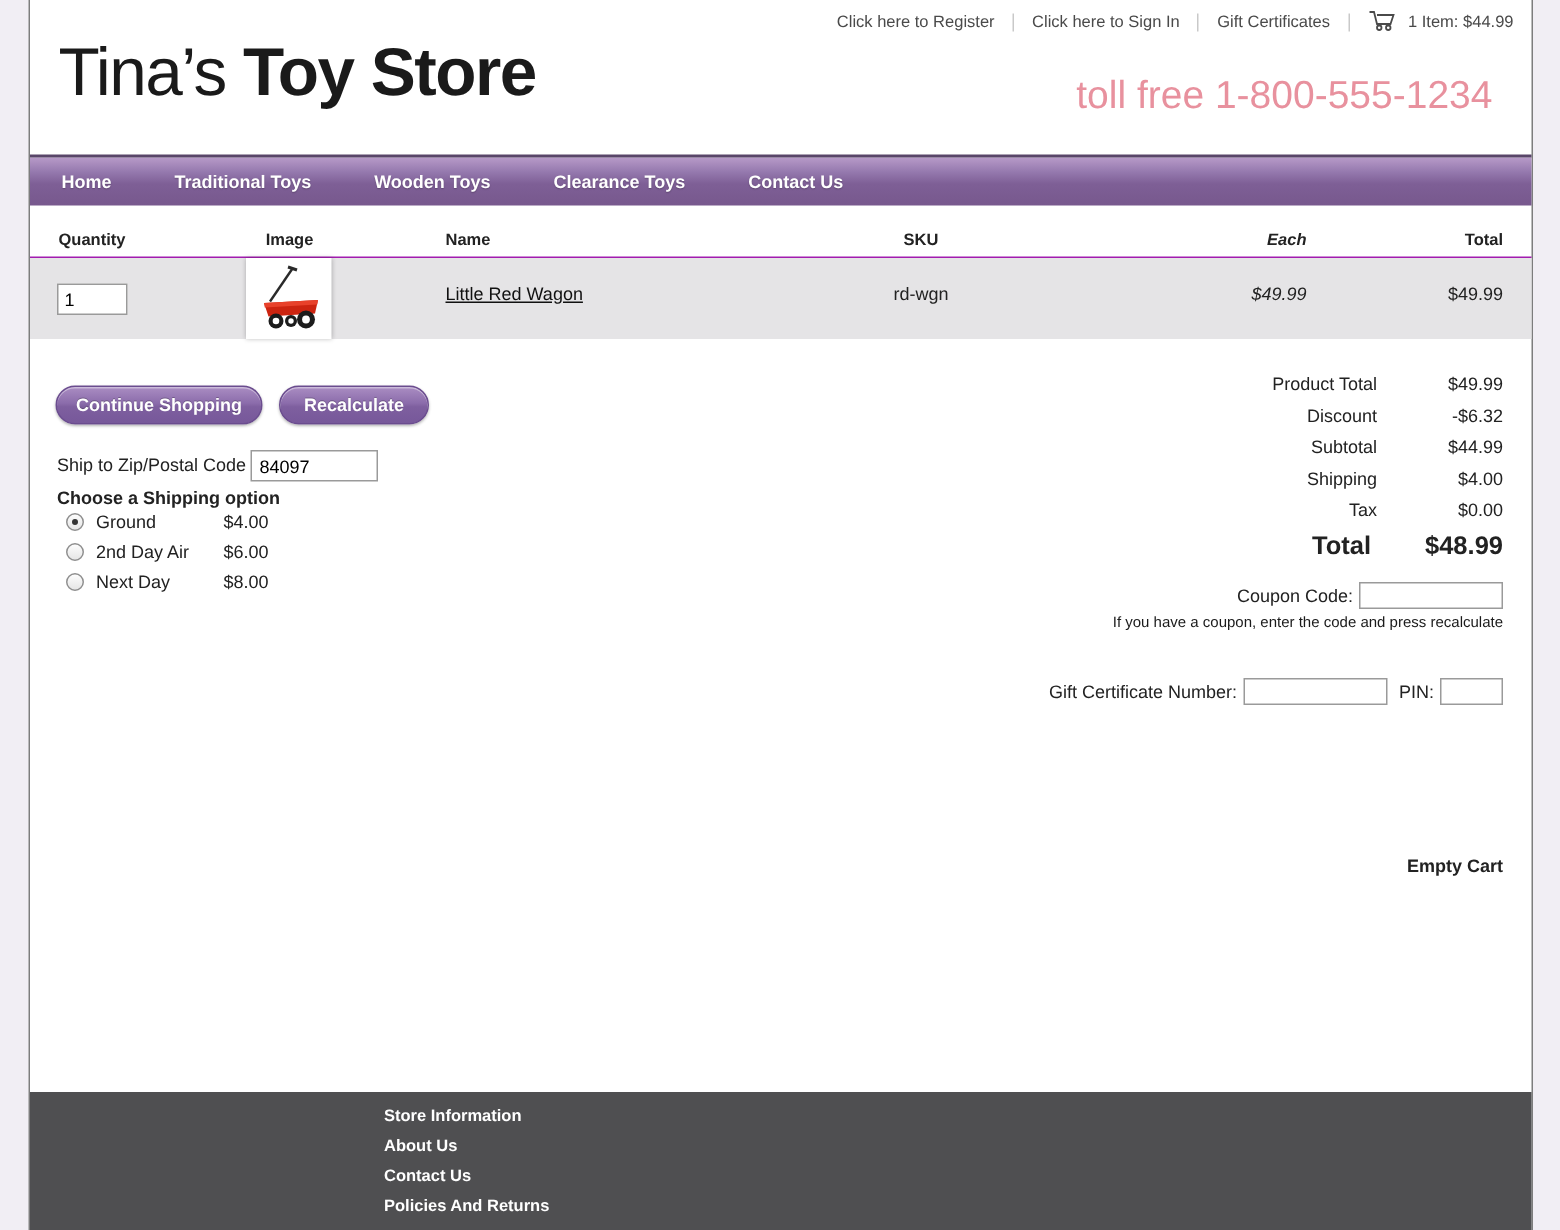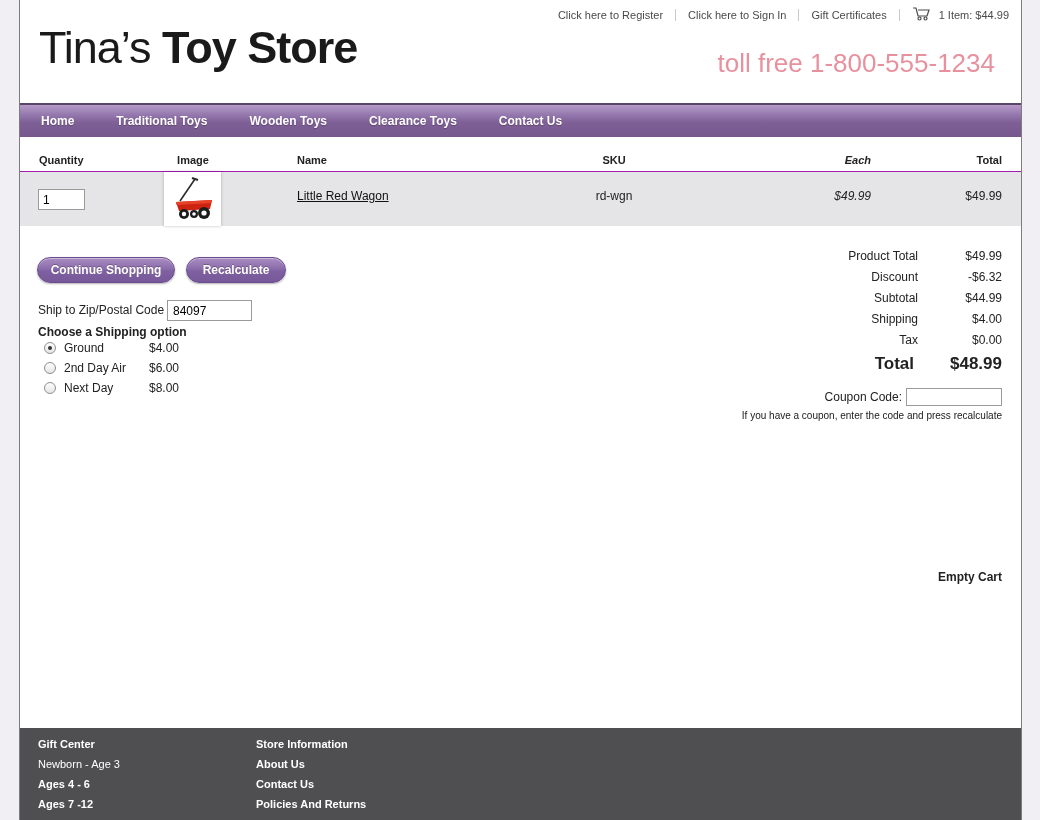--- a/index.html
+++ b/index.html
@@ -257,30 +257,30 @@
       <span class="tval">$48.99</span>
     </div>
   </div>
 
   <div class="coupon-row">
     <span class="field-label">Coupon Code:</span>
     <input class="text-input coupon-input" value="" style="">
   </div>
   <div class="note coupon-note">If you have a coupon, enter the code and press recalculate</div>
 
+  <div class="gift-row">
+    <span class="field-label">Gift Certificate Number:</span>
+    <input class="text-input gift-input" value="" style="">
+    <span class="field-label">PIN:</span>
+    <input class="text-input pin-input" value="" style="">
+  </div>
 
   <div class="empty-cart">Empty Cart</div>
 
   <div class="footer">
-    <div class="fcol fcol1">
-      <div class="fhead">Gift Center</div>
-      <div class="light">Newborn - Age 3</div>
-      <div>Ages 4 - 6</div>
-      <div>Ages 7 -12</div>
-    </div>
     <div class="fcol fcol2">
       <div class="fhead">Store Information</div>
       <div>About Us</div>
       <div>Contact Us</div>
       <div>Policies And Returns</div>
     </div>
   </div>
 
 </div>
 

